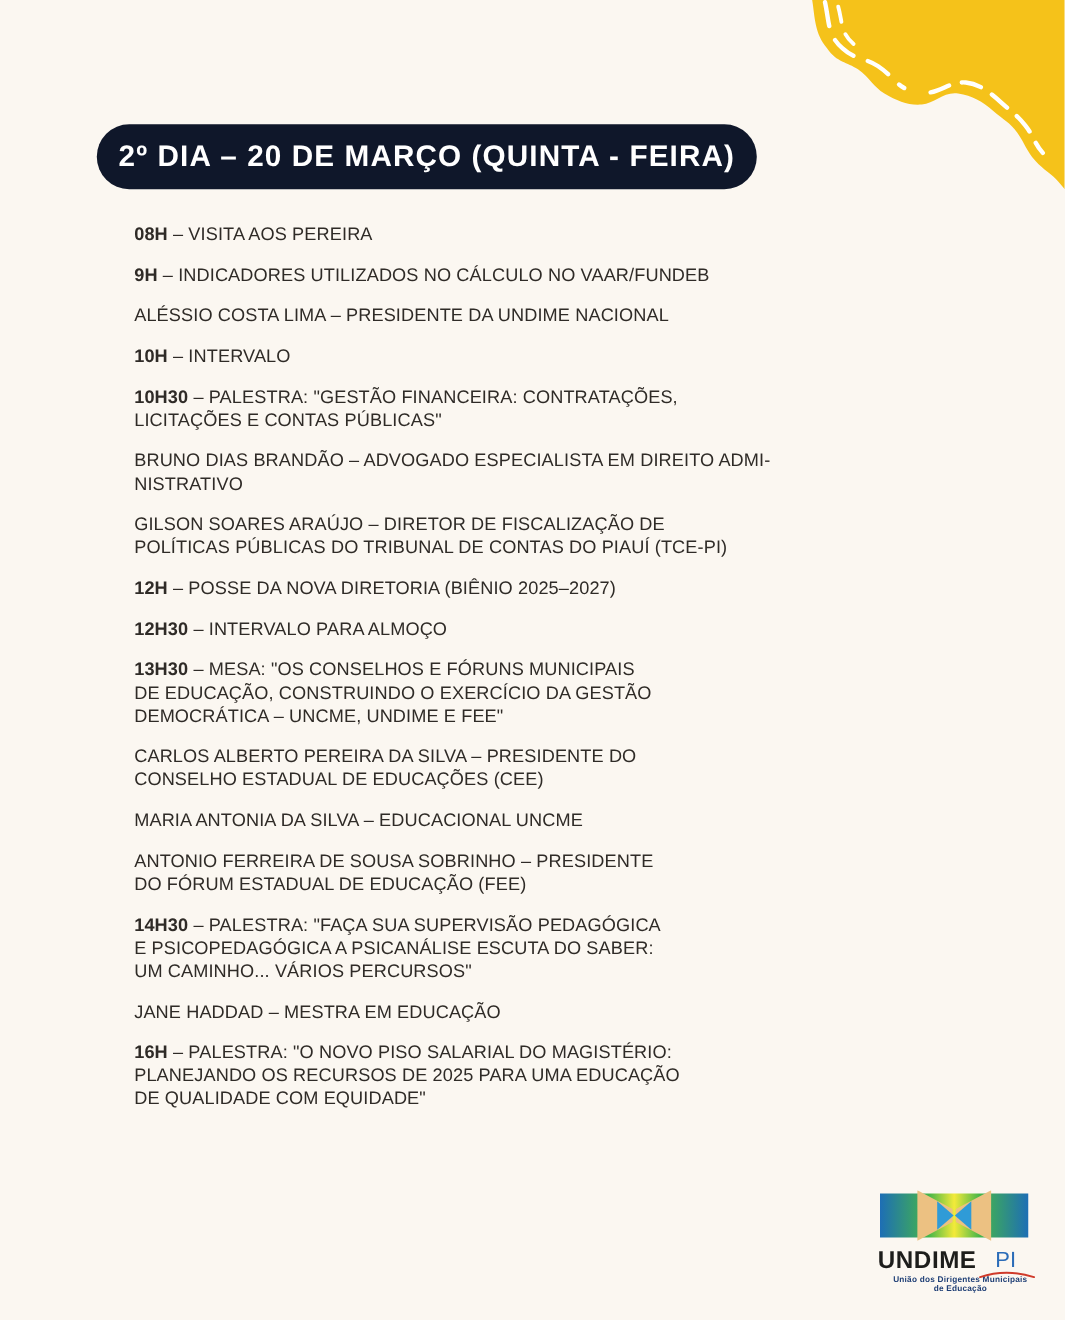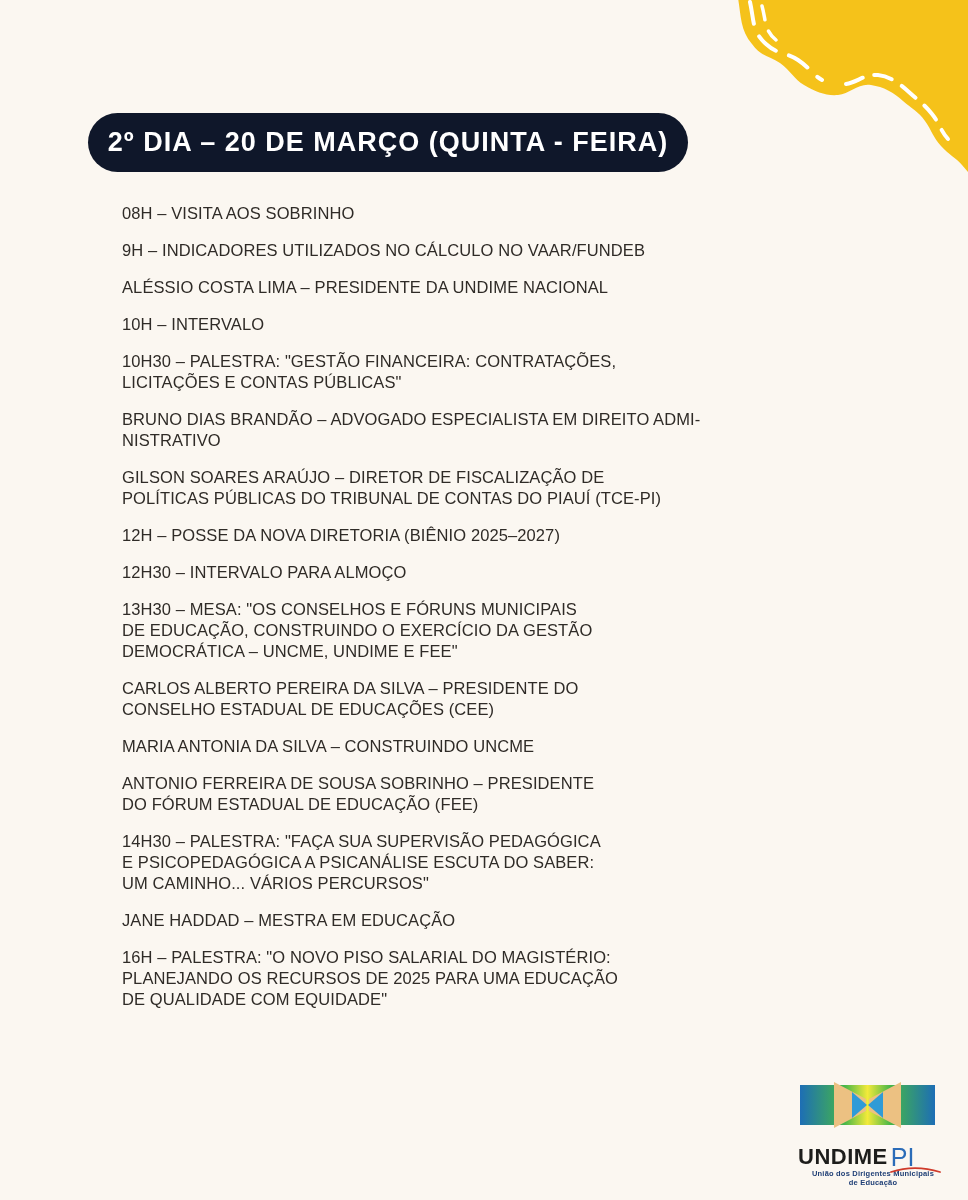--- a/index.html
+++ b/index.html
@@ -27,35 +27,35 @@
     white-space:nowrap;
   }
   
   .schedule{
     position:absolute;left:122px;top:203px;width:710px;
   }
   .schedule p{
     margin:0 0 16px 0;
     font-size:16.5px;line-height:21px;letter-spacing:0.1px;
   }
-  .schedule p b{font-weight:400;}
+  .schedule p b{font-weight:700;}
   .schedule p .txt{white-space:pre-line;}
   
   .logo{
     position:absolute;left:798px;top:1082px;width:160px;
   }
   .logo .mark{display:block;margin-left:2px;}
   .logo .brandrow{
-    margin-top:15px;display:flex;align-items:flex-start;gap:3px;position:relative;
+    margin-top:4px;display:flex;align-items:flex-start;gap:17px;position:relative;
   }
   .logo .brand{
     font-size:22px;font-weight:800;color:#1D1D1B;letter-spacing:0.5px;line-height:24px;
   }
   .logo .region{
-    font-size:25px;font-weight:400;color:#2B6CB8;line-height:24px;position:relative;
+    font-size:20px;font-weight:400;color:#2B6CB8;line-height:24px;position:relative;
   }
   .logo .swoosh{position:absolute;left:92px;top:20px;}
   .logo .tagline{
     margin-top:0;width:150px;text-align:center;
     font-size:7.5px;font-weight:700;color:#1E3E75;line-height:9px;letter-spacing:0.2px;
     white-space:pre-line;
   }
 </style>
 </head>
 <body>
@@ -70,21 +70,21 @@
     <path d="M118,84 C130,82 136,74 150,75 C162,76 172,84 182,93 C192,102 196,104 204,114 C212,124 212,130 220,139" fill="none" stroke="#FFFFFF" stroke-width="4" stroke-linecap="round" stroke-dasharray="18 12"></path>
     <path d="M34,6 C38,20 36,30 48,40" fill="none" stroke="#FFFFFF" stroke-width="3.5" stroke-linecap="round" stroke-dasharray="14 12"></path>
   </svg>
 </div>
 
 <div class="header-pill">
   <span class="title">2º DIA – 20 DE MARÇO (QUINTA - FEIRA)</span>
 </div>
 
 <div class="schedule">
-  <p><b>08H</b><span class="txt"> – VISITA AOS SOBRINHO</span></p>
+  <p><b>08H</b><span class="txt"> – VISITA AOS PEREIRA</span></p>
 
   <p><b>9H</b><span class="txt"> – INDICADORES UTILIZADOS NO CÁLCULO NO VAAR/FUNDEB</span></p>
 
   <p><b></b><span class="txt">ALÉSSIO COSTA LIMA – PRESIDENTE DA UNDIME NACIONAL</span></p>
 
   <p><b>10H</b><span class="txt"> – INTERVALO</span></p>
 
   <p><b>10H30</b><span class="txt"> – PALESTRA: "GESTÃO FINANCEIRA: CONTRATAÇÕES,
 LICITAÇÕES E CONTAS PÚBLICAS"</span></p>
 
@@ -98,21 +98,21 @@
 
   <p><b>12H30</b><span class="txt"> – INTERVALO PARA ALMOÇO</span></p>
 
   <p><b>13H30</b><span class="txt"> – MESA: "OS CONSELHOS E FÓRUNS MUNICIPAIS
 DE EDUCAÇÃO, CONSTRUINDO O EXERCÍCIO DA GESTÃO
 DEMOCRÁTICA – UNCME, UNDIME E FEE"</span></p>
 
   <p><b></b><span class="txt">CARLOS ALBERTO PEREIRA DA SILVA – PRESIDENTE DO
 CONSELHO ESTADUAL DE EDUCAÇÕES (CEE)</span></p>
 
-  <p><b></b><span class="txt">MARIA ANTONIA DA SILVA – CONSTRUINDO UNCME</span></p>
+  <p><b></b><span class="txt">MARIA ANTONIA DA SILVA – EDUCACIONAL UNCME</span></p>
 
   <p><b></b><span class="txt">ANTONIO FERREIRA DE SOUSA SOBRINHO – PRESIDENTE
 DO FÓRUM ESTADUAL DE EDUCAÇÃO (FEE)</span></p>
 
   <p><b>14H30</b><span class="txt"> – PALESTRA: "FAÇA SUA SUPERVISÃO PEDAGÓGICA
 E PSICOPEDAGÓGICA A PSICANÁLISE ESCUTA DO SABER:
 UM CAMINHO... VÁRIOS PERCURSOS"</span></p>
 
   <p><b></b><span class="txt">JANE HADDAD – MESTRA EM EDUCAÇÃO</span></p>
 

